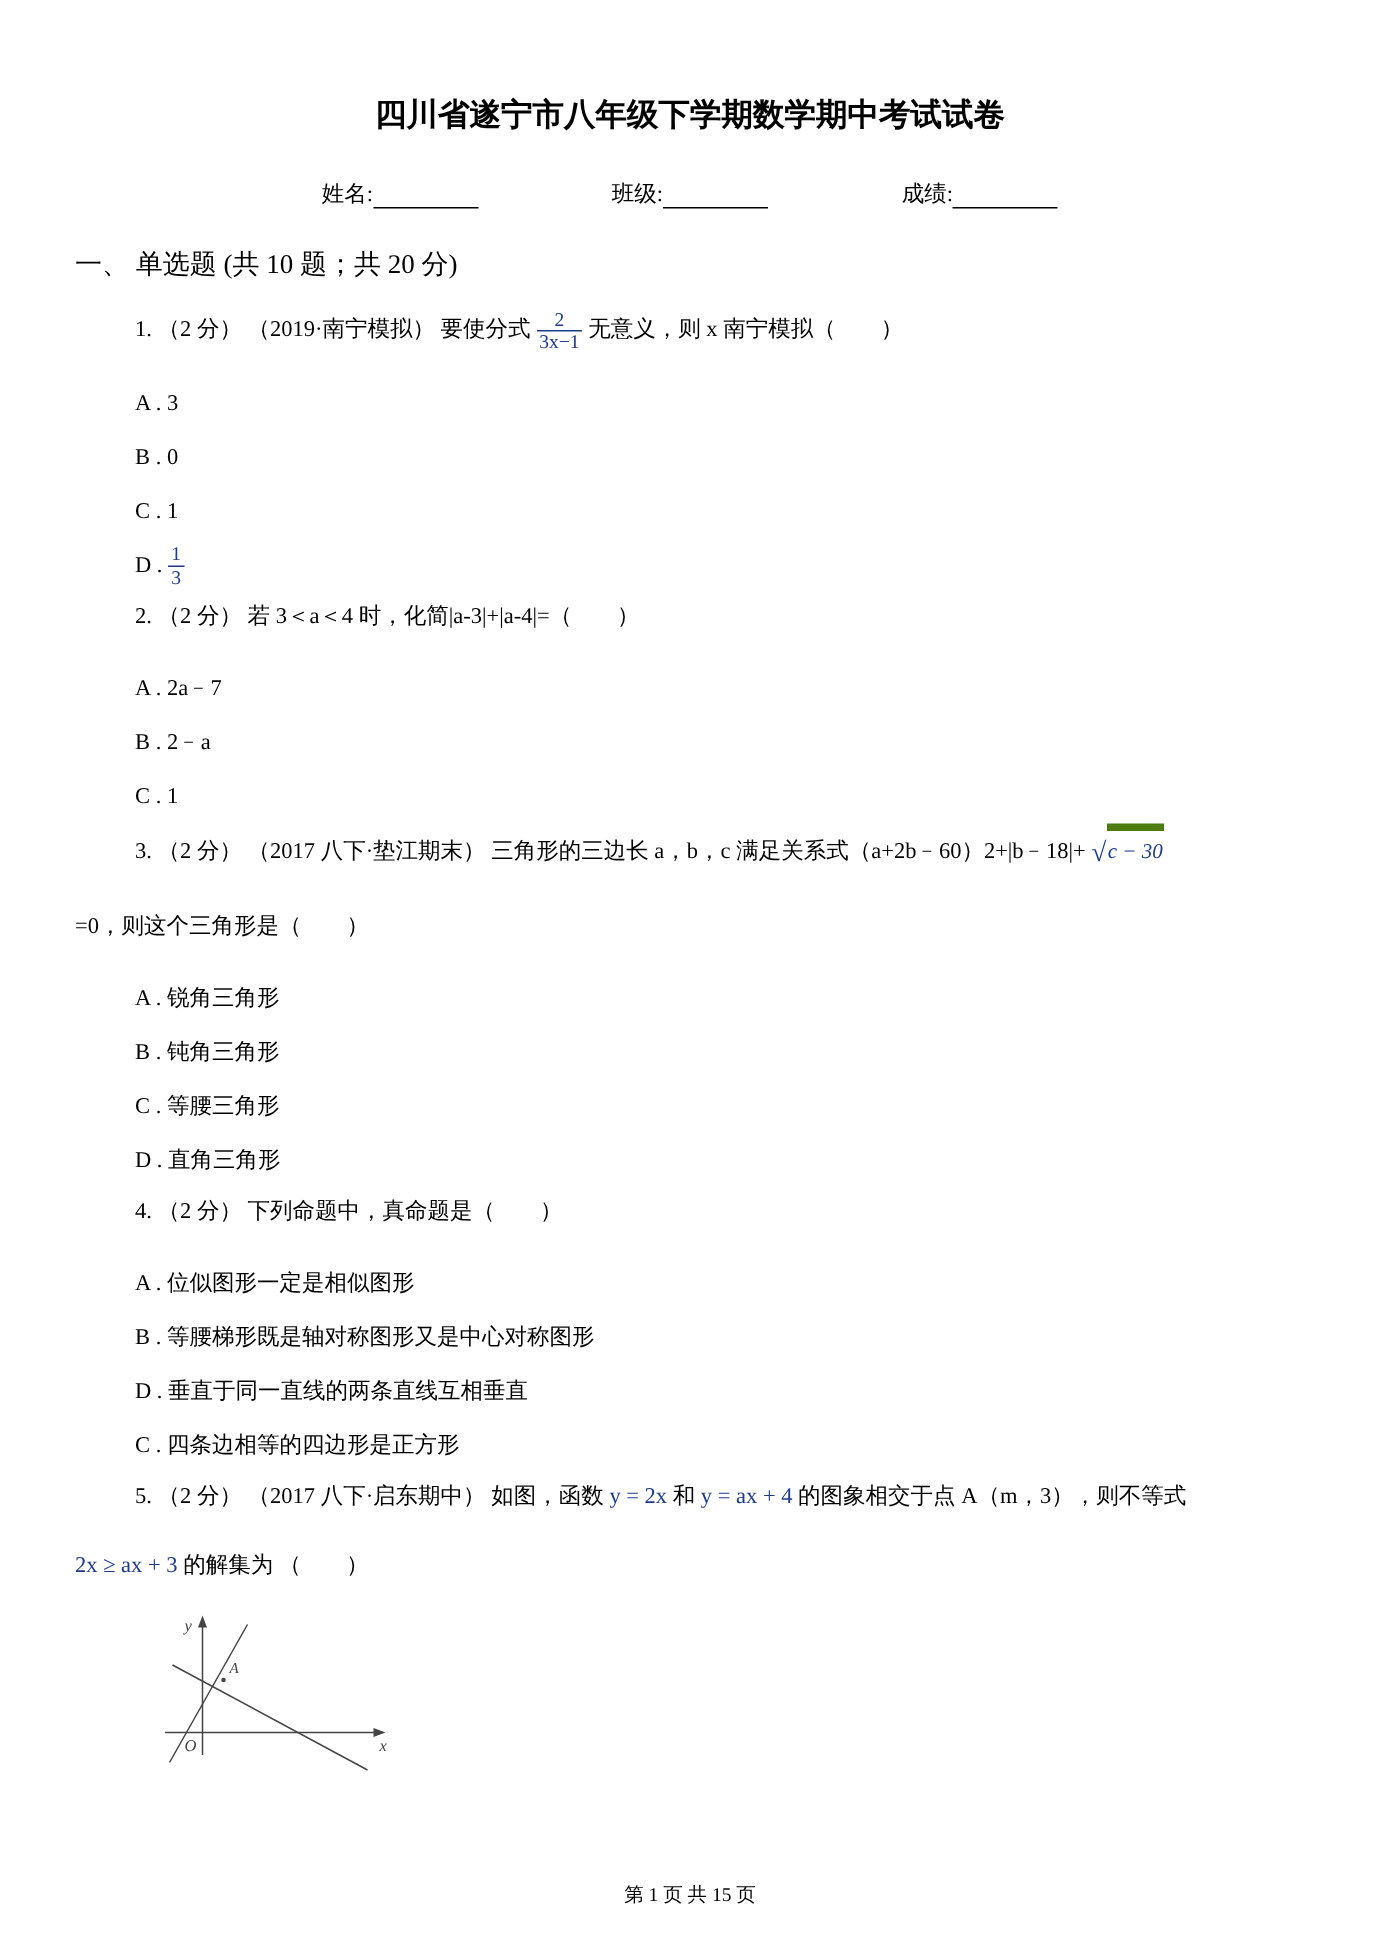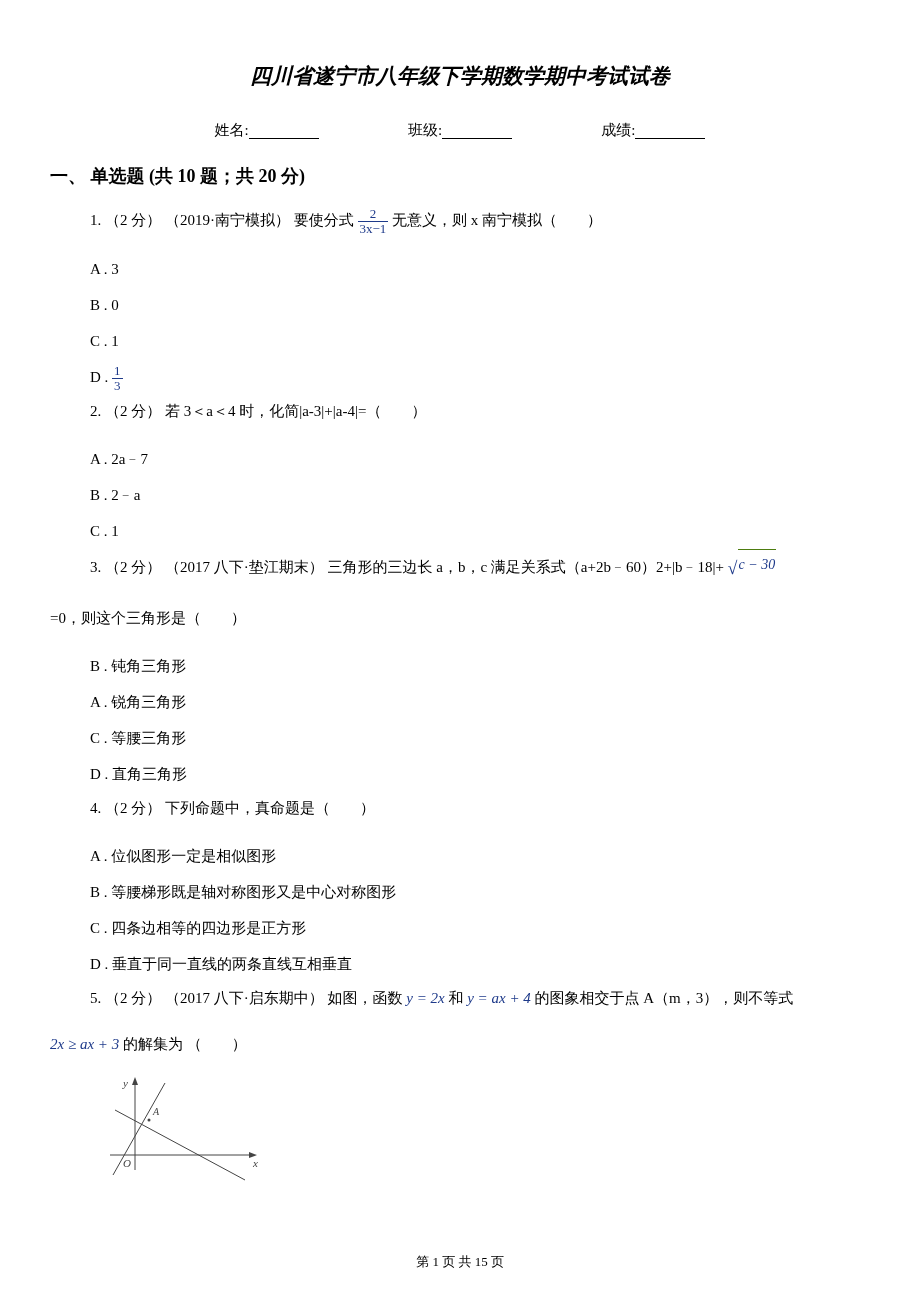--- a/index.html
+++ b/index.html
@@ -10,41 +10,40 @@
       background: #fff;
       color: #000;
       font-size: 15px;
       line-height: 1.6;
     }
     .title {
       text-align: center;
       font-size: 21px;
       font-weight: bold;
       margin-bottom: 24px;
-      font-style: italic;
     }
     .info-row {
       display: flex;
       justify-content: space-around;
       margin-bottom: 20px;
       padding: 0 120px;
     }
     .info-item {
       display: flex;
       align-items: center;
     }
     .blank {
       display: inline-block;
       border-bottom: 1px solid #000;
       min-width: 70px;
       height: 18px;
     }
     .section-header {
       font-size: 18px;
-      font-weight: bold;
+      font-weight: normal;
       margin: 8px 0 14px 0;
     }
     .question {
       margin: 0 0 14px 0;
       padding-left: 40px;
       line-height: 2.15;
     }
     .question-cont {
       margin: 0 0 14px 0;
       line-height: 2.15;
@@ -72,35 +71,34 @@
       padding: 0 2px;
     }
     .frac-blue .num, .frac-blue .den {
       color: #1e3a8a;
     }
     .frac-blue .num {
       border-bottom-color: #1e3a8a;
     }
     .blue-math {
       color: #1e3a8a;
-      font-style: italic;
       font-family: "Times New Roman", serif;
     }
     .sqrt {
       display: inline-flex;
       align-items: flex-start;
       color: #1e3a8a;
       font-family: "Times New Roman", serif;
       vertical-align: middle;
     }
     .sqrt-sign {
       font-size: 18px;
     }
     .sqrt-content {
-      border-top: 1px solid #4d7c0f;
+      border-top: 5px solid #4d7c0f;
       font-style: italic;
       padding: 0 1px;
       font-size: 14px;
     }
     .graph {
       margin: 10px 0 20px 55px;
     }
     .footer {
       text-align: center;
       font-size: 13px;
@@ -159,32 +157,32 @@
 
 <div class="question">
   <span>3.  （2 分） （2017 八下·垫江期末） 三角形的三边长 a，b，c 满足关系式（a+2b﹣60）2+|b﹣18|+ </span>
   <span class="sqrt">
     <span class="sqrt-sign">√</span>
     <span class="sqrt-content">c − 30</span>
   </span>
 </div>
 <div class="question-cont">=0，则这个三角形是（　　）</div>
 <div class="options">
+  <div class="option">A .  锐角三角形</div>
   <div class="option">B .  钝角三角形</div>
-  <div class="option">A .  锐角三角形</div>
   <div class="option">C .  等腰三角形</div>
   <div class="option">D .  直角三角形</div>
 </div>
 
 <div class="question">4.  （2 分）  下列命题中，真命题是（　　）</div>
 <div class="options">
   <div class="option">A .  位似图形一定是相似图形</div>
   <div class="option">B .  等腰梯形既是轴对称图形又是中心对称图形</div>
+  <div class="option">D .  垂直于同一直线的两条直线互相垂直</div>
   <div class="option">C .  四条边相等的四边形是正方形</div>
-  <div class="option">D .  垂直于同一直线的两条直线互相垂直</div>
 </div>
 
 <div class="question">
   <span>5.  （2 分） （2017 八下·启东期中） 如图，函数 </span>
   <span class="blue-math">y = 2x</span>
   <span> 和 </span>
   <span class="blue-math">y = ax + 4</span>
   <span> 的图象相交于点 A（m，3），则不等式</span>
 </div>
 <div class="question-cont">

